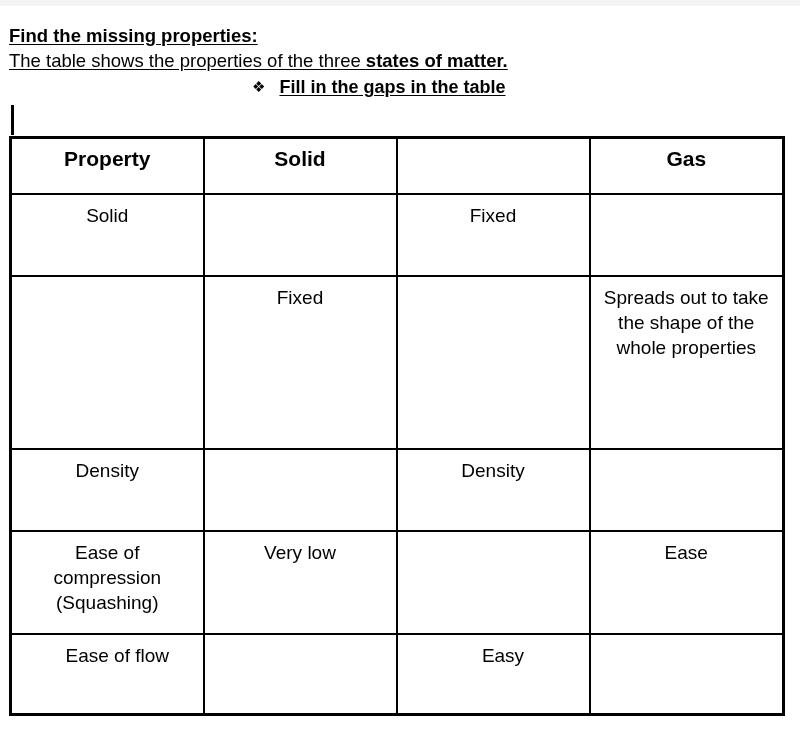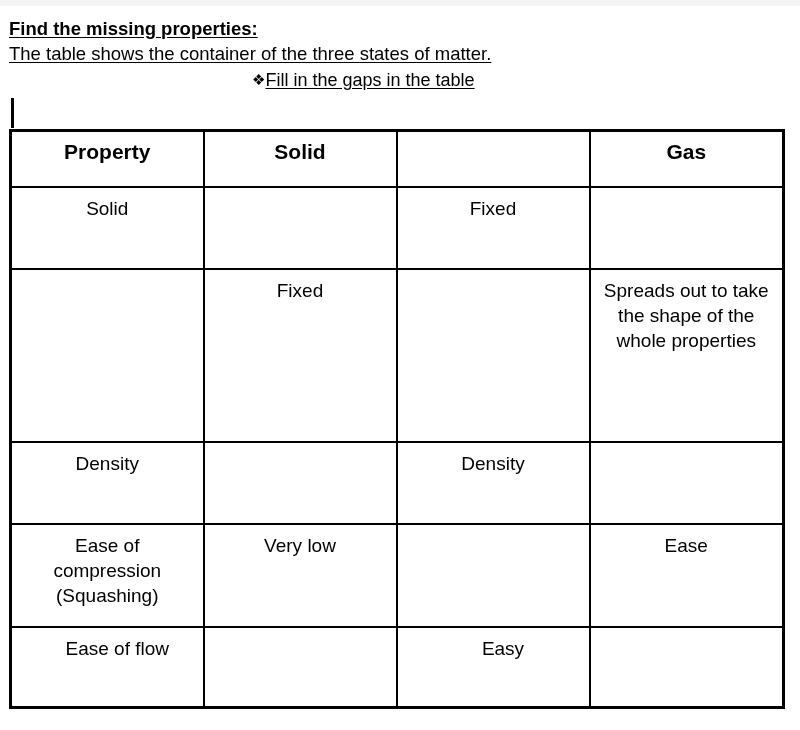--- a/index.html
+++ b/index.html
@@ -20,21 +20,21 @@
   .top-strip {
     position: absolute;
     top: 0; left: 0;
     width: 800px;
     height: 6px;
     background: #f4f4f4;
   }
 
   .page {
     position: absolute;
-    top: 15px;
+    top: 22px;
     left: 0;
     width: 800px;
   }
 
   
   .heading-block {
     padding: 0 0 0 9px;
   }
 
   .line-1 {
@@ -51,40 +51,41 @@
   .line-2 {
     font-size: 18.5px;
     font-weight: normal;
     line-height: 26px;
     text-decoration: underline;
     text-underline-offset: 2px;
     white-space: nowrap;
     margin: 0;
   }
   .line-2 .strong {
-    font-weight: normal;
+    font-weight: bold;
   }
 
   .line-3 {
     font-size: 18px;
     line-height: 26px;
     margin: 0;
     padding-left: 243px;
     white-space: nowrap;
   }
   .line-3 .bullet-glyph {
     font-family: "DejaVu Sans", sans-serif;
     font-size: 15px;
     font-weight: bold;
     vertical-align: 1px;
   }
   .line-3 .bullet-text {
-    font-weight: normal;
+    font-weight: bold;
     text-decoration: underline;
     text-underline-offset: 2px;
+    margin-left: 14px;
   }
 
   
   .caret-row {
     position: relative;
     height: 36px;
   }
   .text-caret {
     position: absolute;
     left: 11px;
@@ -141,21 +142,21 @@
 <body>
 
 <div class="top-strip"></div>
 
 <div class="page">
 
   <div class="heading-block">
 
     <p class="line-1">Find the missing properties:</p>
 
-    <p class="line-2"><span>The table shows the container of the three </span><span class="strong">states of matter.</span></p>
+    <p class="line-2"><span>The table shows the properties of the three </span><span class="strong">states of matter.</span></p>
 
     <p class="line-3"><span class="bullet-glyph">❖</span><span class="bullet-text">Fill in the gaps in the table</span></p>
   </div>
 
   <div class="caret-row">
     <div class="text-caret"></div>
   </div>
 
   <div class="table-wrap">
     <table class="properties-table">

